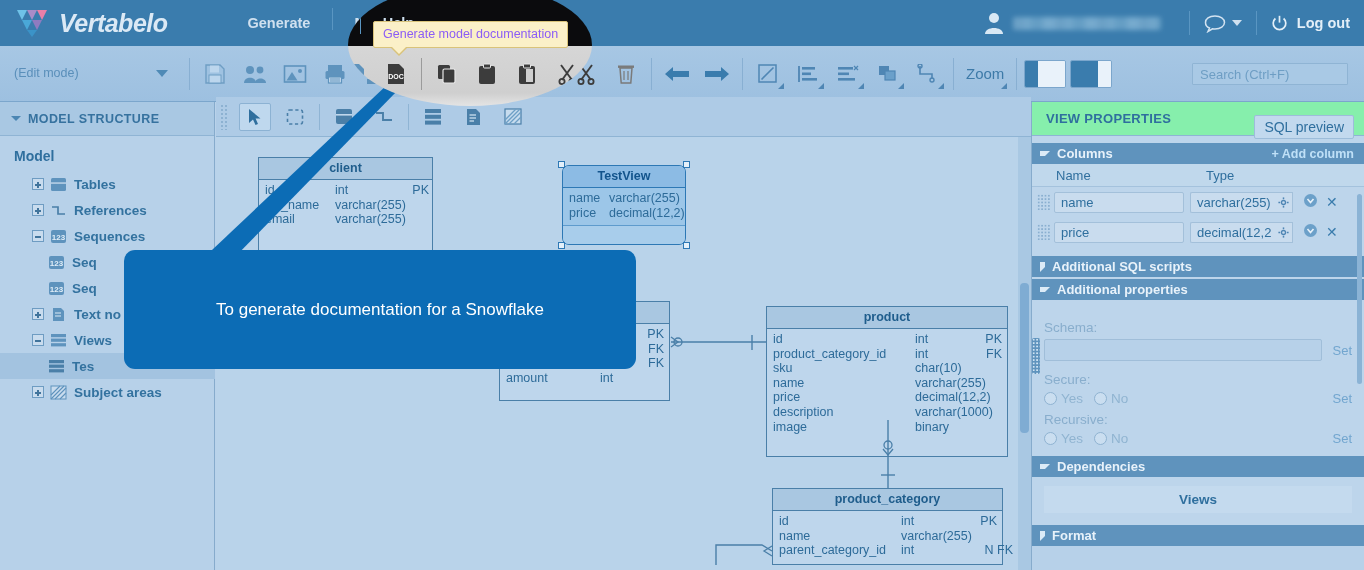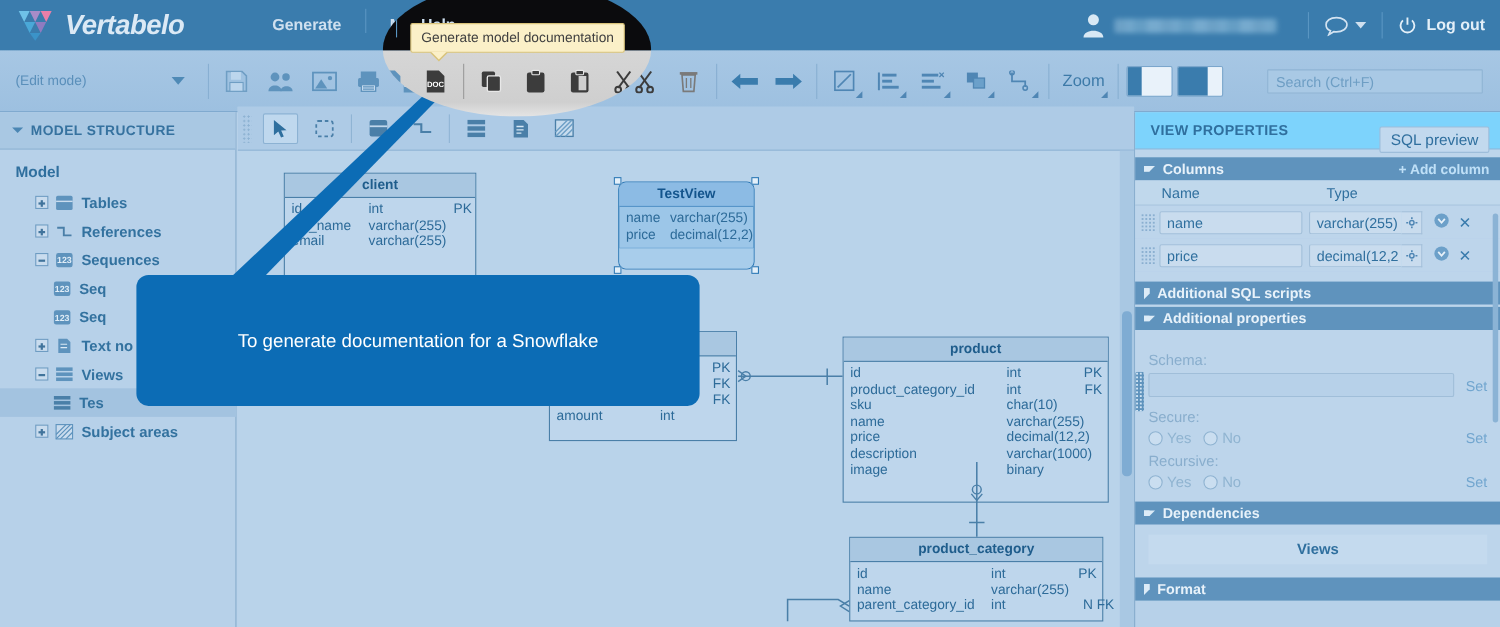--- a/index.html
+++ b/index.html
@@ -78,21 +78,21 @@
     width: 0; height: 0; border-left: 6px solid transparent;
     border-top: 6px solid transparent; border-right: 6px solid #4f86b4;
   }
   .tb-zoom { color: #3d7aa8; font-size: 15px; padding: 0 4px; cursor: pointer; position: relative; }
   .panel-btn {
     width: 42px; height: 28px; border: 1px solid #7ba6cc; border-radius: 2px;
     background: #bdd6ec; display: flex; align-items: center; cursor: pointer;
     margin: 0 2px; overflow: hidden;
   }
   .search-box {
-    margin-left: auto; margin-right: 16px; width: 196px; height: 22px;
+    margin-left: auto; margin-right: 16px; width: 156px; height: 22px;
     background: #a9c9e5; border: 1px solid #8fb4d4; color: #6e9ec4;
     font-size: 13px; padding: 0 7px; line-height: 21px; border-radius: 1px;
   }
 
   
   .sidebar {
     position: absolute; left: 0; top: 102px; width: 215px; height: 468px;
     background: #b7d1e9; border-right: 1px solid #86abcc;
   }
   .sb-header {
@@ -173,21 +173,21 @@
   .vsb-thumb { position: absolute; left: 2px; top: 146px; width: 9px; height: 150px; background: #7facd3; border-radius: 4px; }
   .hsb { position: absolute; left: 0; bottom: 0; height: 13px; right: 13px; background: #a9c8e3; }
   .hsb-thumb { position: absolute; left: 220px; top: 2px; width: 300px; height: 9px; background: #7facd3; border-radius: 4px; }
 
   
   .rpanel {
     position: absolute; right: 0; top: 102px; width: 333px; height: 468px;
     background: #b7d1e9; border-left: 1px solid #86abcc;
   }
   .rp-header {
-    height: 34px; background: #7dd3fc; border-bottom: 1px solid #8fb4d4;
+    height: 34px; background: #86efac; border-bottom: 1px solid #8fb4d4;
     display: flex; align-items: center; padding: 0 10px 0 14px;
   }
   .rp-title { color: #2f6f9e; font-size: 13px; font-weight: bold; letter-spacing: .3px; }
   .sqlprev {
     margin-left: auto; color: #2f6f9e; font-size: 14px; background: #c2d9ee;
     border: 1px solid #9dbdda; padding: 3px 9px; border-radius: 2px; cursor: pointer; margin-top: 16px;
   }
   .sect-hd {
     height: 21px; background: #5f93bd; display: flex; align-items: center;
     padding: 0 10px 0 8px; color: #e8f2fa; font-size: 13px; font-weight: bold; cursor: pointer;
@@ -229,21 +229,21 @@
   .spot {
     position: absolute; left: 348px; top: -16px; width: 244px; height: 122px;
     border-radius: 50%; overflow: hidden; pointer-events: none;
   }
   .spot-top { position: absolute; left: 0; top: 0; width: 244px; height: 62px; background: #0b0b0d; }
   .spot-bot { position: absolute; left: 0; top: 62px; width: 244px; height: 60px;
     background: linear-gradient(180deg,#d6d6d6 0%, #cfcfcf 78%, #e4e4e4 100%); }
 
   .tip {
     position: absolute; left: 373px; top: 21px; background: #fbf0c8;
-    border: 1px solid #d9c37a; color: #404040; font-size: 12.5px;
+    border: 1px solid #d9c37a; color: #8b5cf6; font-size: 12.5px;
     padding: 5px 9px 6px; border-radius: 2px; white-space: nowrap;
   }
   .tip::after {
     content: ""; position: absolute; left: 18px; bottom: -7px;
     width: 0; height: 0; border-left: 7px solid transparent;
     border-right: 7px solid transparent; border-top: 7px solid #fbf0c8;
   }
   .tip::before {
     content: ""; position: absolute; left: 17px; bottom: -9px;
     width: 0; height: 0; border-left: 8px solid transparent;

